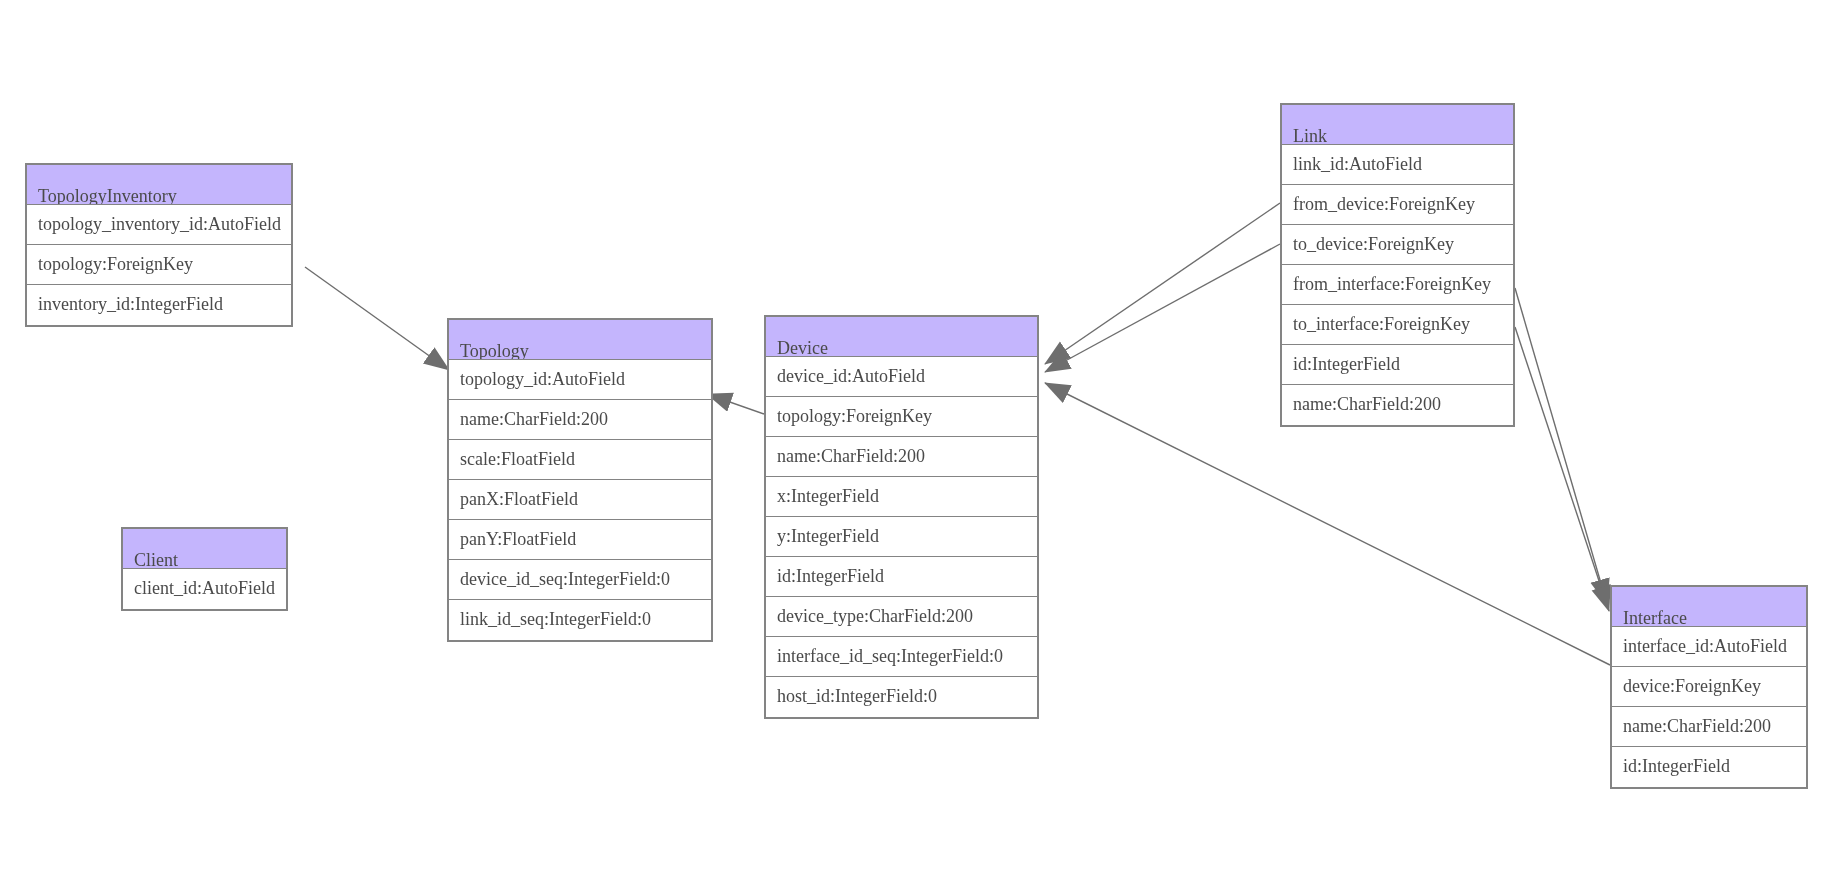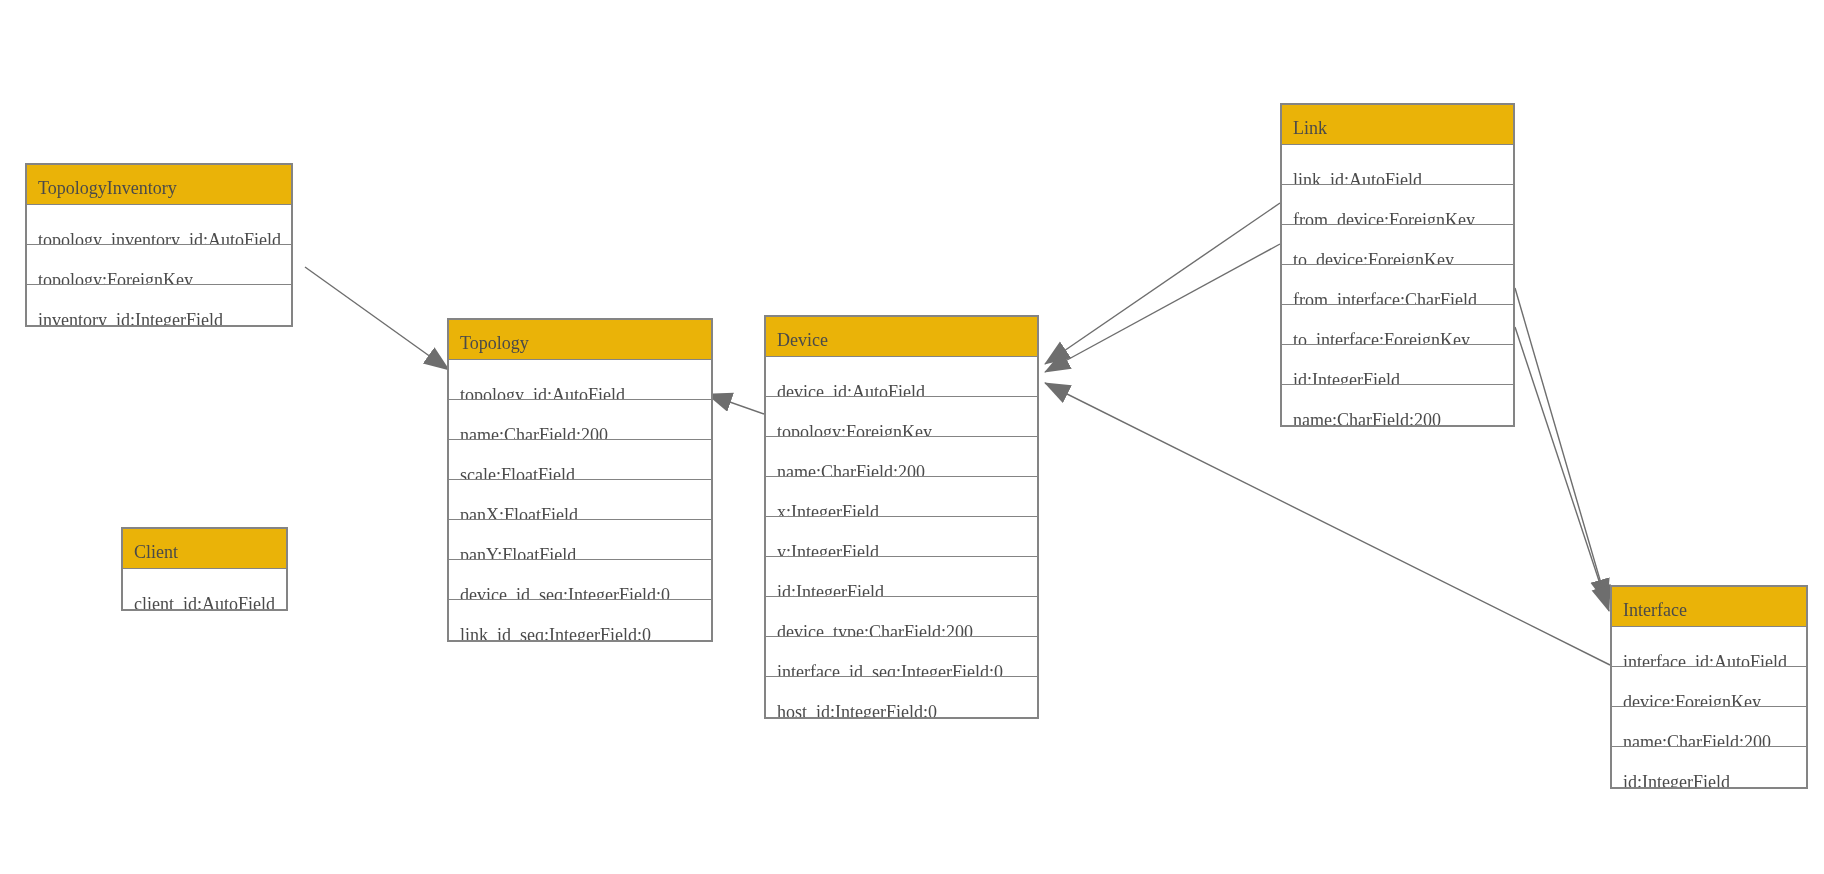--- a/index.html
+++ b/index.html
@@ -26,31 +26,31 @@
     box-sizing: border-box;
     background: #ffffff;
     border: 2px solid #848484;
     color: #4a4a4a;
     font-size: 18px;
   }
   .tbl-header {
     box-sizing: border-box;
     height: 40px;
     line-height: 38px;
-    padding: 4px 11px;
-    background: #eab308;
+    padding: 12px 11px;
+    background: #c4b5fd;
     border-bottom: 1px solid #848484;
     white-space: nowrap;
     overflow: hidden;
   }
   .tbl-row {
     box-sizing: border-box;
     height: 40px;
     line-height: 39px;
-    padding: 16px 11px;
+    padding: 0 11px;
     border-bottom: 1px solid #848484;
     white-space: nowrap;
     overflow: hidden;
     background: #ffffff;
   }
   .tbl-row:last-child {
     border-bottom: none;
   }
 </style>
 </head>
@@ -118,21 +118,21 @@
         <div class="tbl-row">host_id:IntegerField:0</div>
       </div>
   </div>
 
   <div class="table" id="tbl-4" style="left: 1280px; top: 103px; width: 235px;">
     <div class="tbl-header">Link</div>
     <div class="tbl-rows">
         <div class="tbl-row">link_id:AutoField</div>
         <div class="tbl-row">from_device:ForeignKey</div>
         <div class="tbl-row">to_device:ForeignKey</div>
-        <div class="tbl-row">from_interface:CharField</div>
+        <div class="tbl-row">from_interface:ForeignKey</div>
         <div class="tbl-row">to_interface:ForeignKey</div>
         <div class="tbl-row">id:IntegerField</div>
         <div class="tbl-row">name:CharField:200</div>
       </div>
   </div>
 
   <div class="table" id="tbl-5" style="left: 1610px; top: 585px; width: 198px;">
     <div class="tbl-header">Interface</div>
     <div class="tbl-rows">
         <div class="tbl-row">interface_id:AutoField</div>

